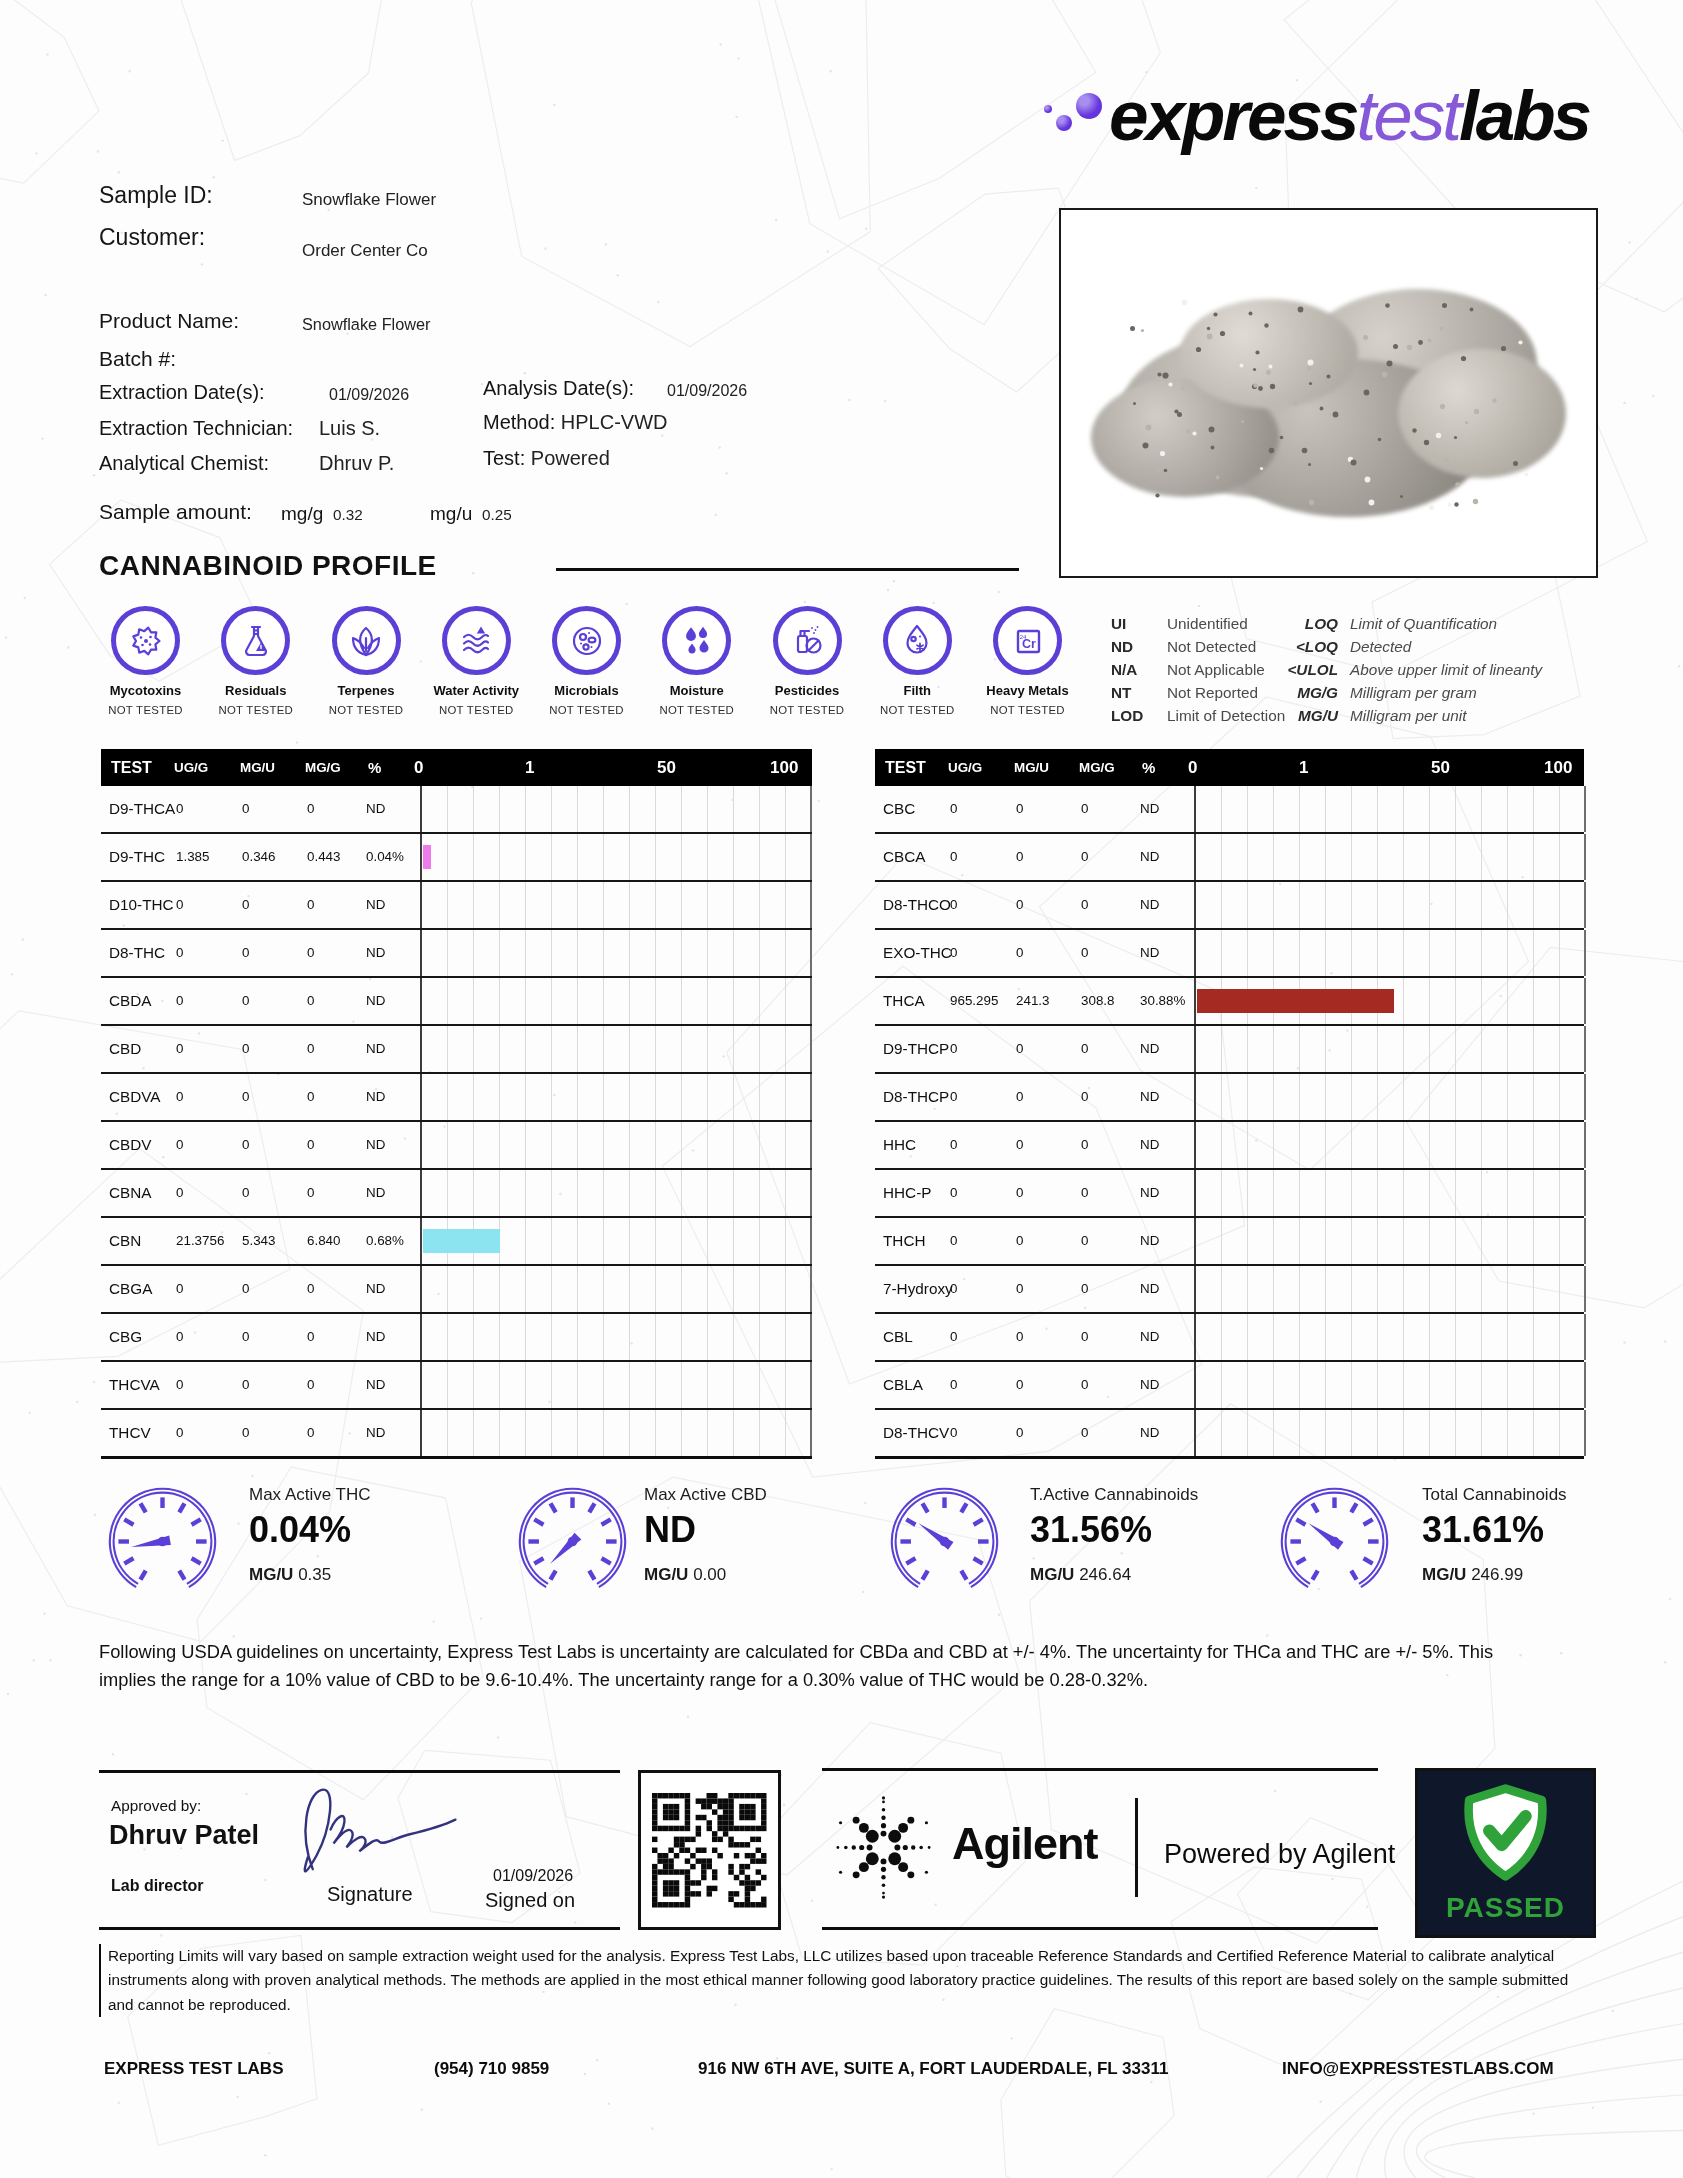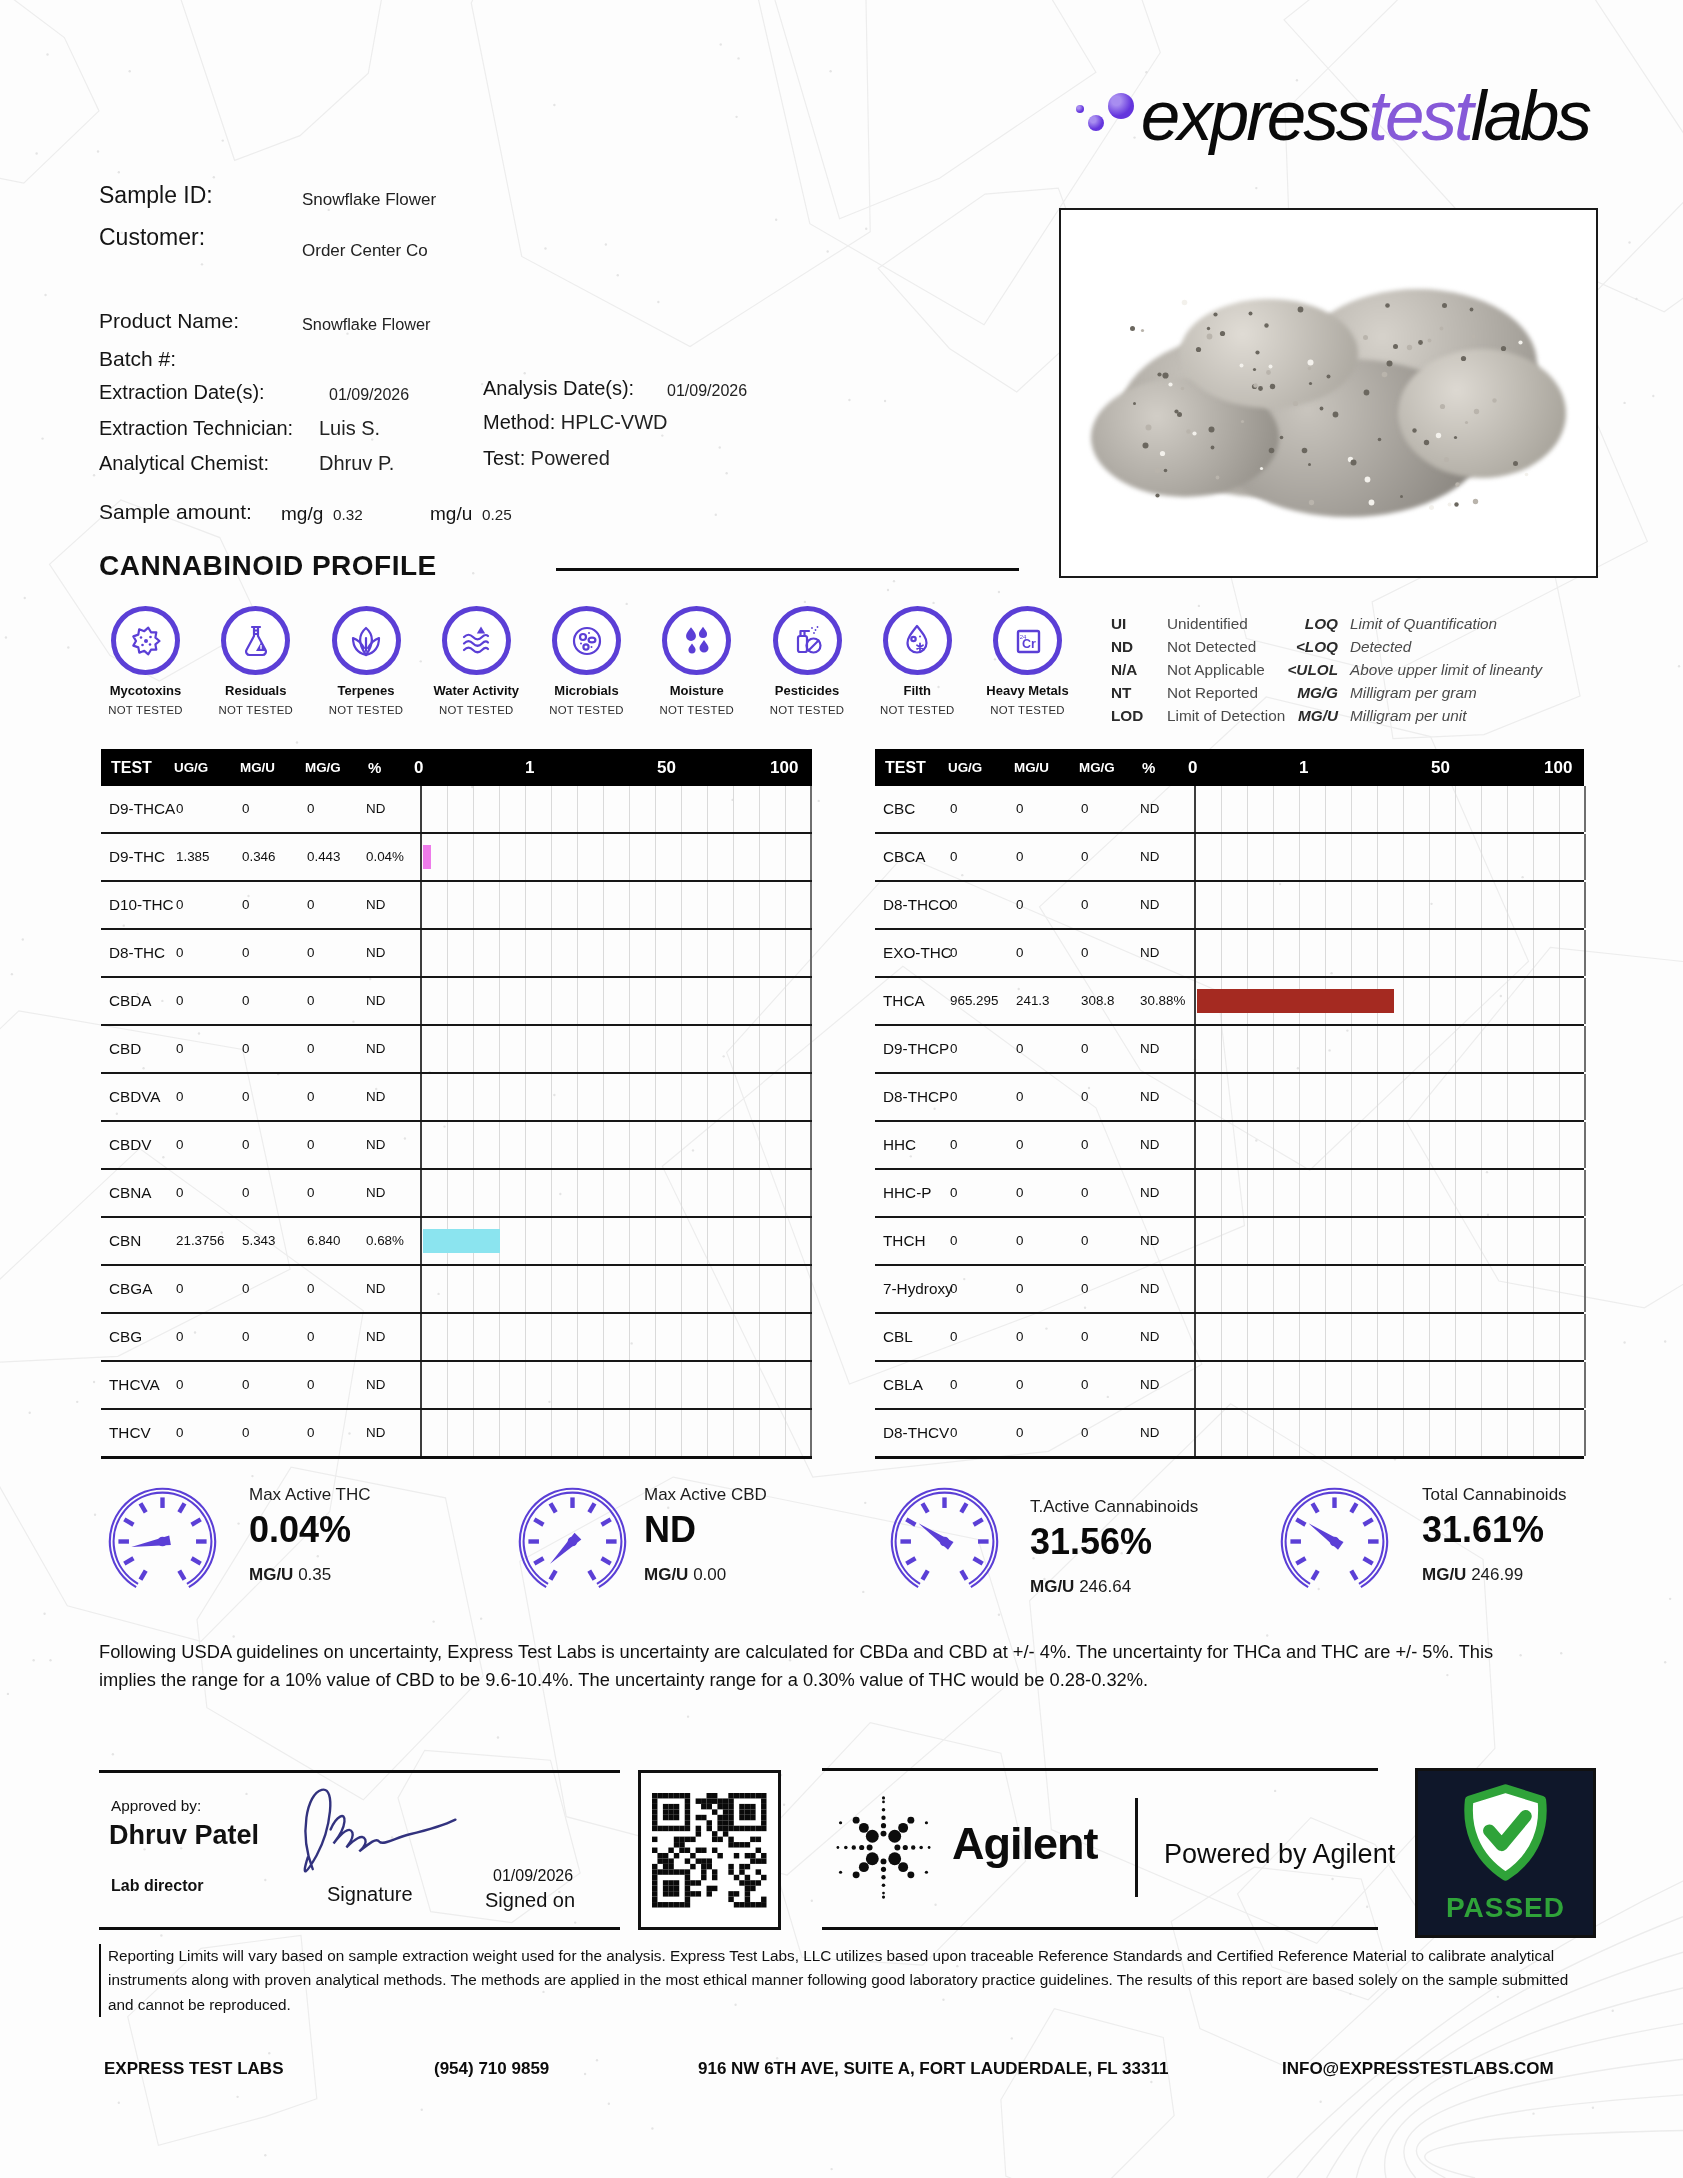--- a/index.html
+++ b/index.html
@@ -7,21 +7,21 @@
         font-family:"Liberation Sans",sans-serif;color:#111;overflow:hidden;}
   #bg{position:absolute;left:0;top:0;z-index:0;}
   .abs{position:absolute;z-index:2;}
 
   
   .title{left:99px;top:111px;font-size:46px;font-weight:800;letter-spacing:1px;color:#0d0d0d;}
   .logo{right:94px;top:77px;display:flex;align-items:flex-start;}
   .bubbles{position:relative;width:71px;height:77px;display:inline-block;}
   .bub{position:absolute;border-radius:50%;background:radial-gradient(circle at 32% 30%, #a88df0 18%, #6435dd 60%);}
   .lg{font-size:71px;font-style:italic;letter-spacing:-3px;line-height:77px;}
-  .lg-bold{font-weight:400;color:#0a0a0a;}
+  .lg-bold{font-weight:700;color:#0a0a0a;}
   .lg-test{font-weight:400;}
 
   
   .lbl{color:#151515;}
   .val{color:#222;}
 
   
   .sec-title{left:99px;top:550px;font-size:28px;font-weight:800;letter-spacing:0.5px;}
   .sec-line{left:556px;top:568px;width:463px;height:3px;background:#0d0d0d;}
 
@@ -898,21 +898,21 @@
           <line x1="39.84" y1="-23.00" x2="30.31" y2="-17.50" stroke="#5b3fd6" stroke-width="4.6"></line>
           <line x1="46.00" y1="0.00" x2="35.00" y2="0.00" stroke="#5b3fd6" stroke-width="4.6"></line>
           <line x1="39.84" y1="23.00" x2="30.31" y2="17.50" stroke="#5b3fd6" stroke-width="4.6"></line>
           <line x1="23.00" y1="39.84" x2="17.50" y2="30.31" stroke="#5b3fd6" stroke-width="4.6"></line>
           <g transform="rotate(215)">
             <path d="M33 0 L-8 -5 L-8 5 Z" fill="#5b3fd6"></path>
           </g>
           <circle r="5" fill="#5b3fd6"></circle>
         </svg>
       </div>
-      <div class="abs" style="left: 1030px; top: 1485px; width: 327px; margin-top: 12px;">
+      <div class="abs" style="left: 1030px; top: 1485px; width: 327px;">
         <div class="g-title">T.Active Cannabinoids</div>
         <div class="g-value">31.56%</div>
         <div class="g-unit"><b>MG/U</b> <span>246.64</span></div>
       </div>
       <div class="abs" style="left: 1277px; top: 1481px;">
         <svg class="gauge-svg" width="115" height="121" viewBox="-60 -62 120 124">
           <path d="M -27.50 47.63 A 55 55 0 1 1 27.50 47.63" fill="none" stroke="#5b3fd6" stroke-width="2.2"></path>
           <path d="M -25.50 44.17 A 51 51 0 1 1 25.50 44.17" fill="none" stroke="#5b3fd6" stroke-width="2.2"></path>
           <line x1="-23.00" y1="39.84" x2="-17.50" y2="30.31" stroke="#5b3fd6" stroke-width="4.6"></line>
           <line x1="-39.84" y1="23.00" x2="-30.31" y2="17.50" stroke="#5b3fd6" stroke-width="4.6"></line>

